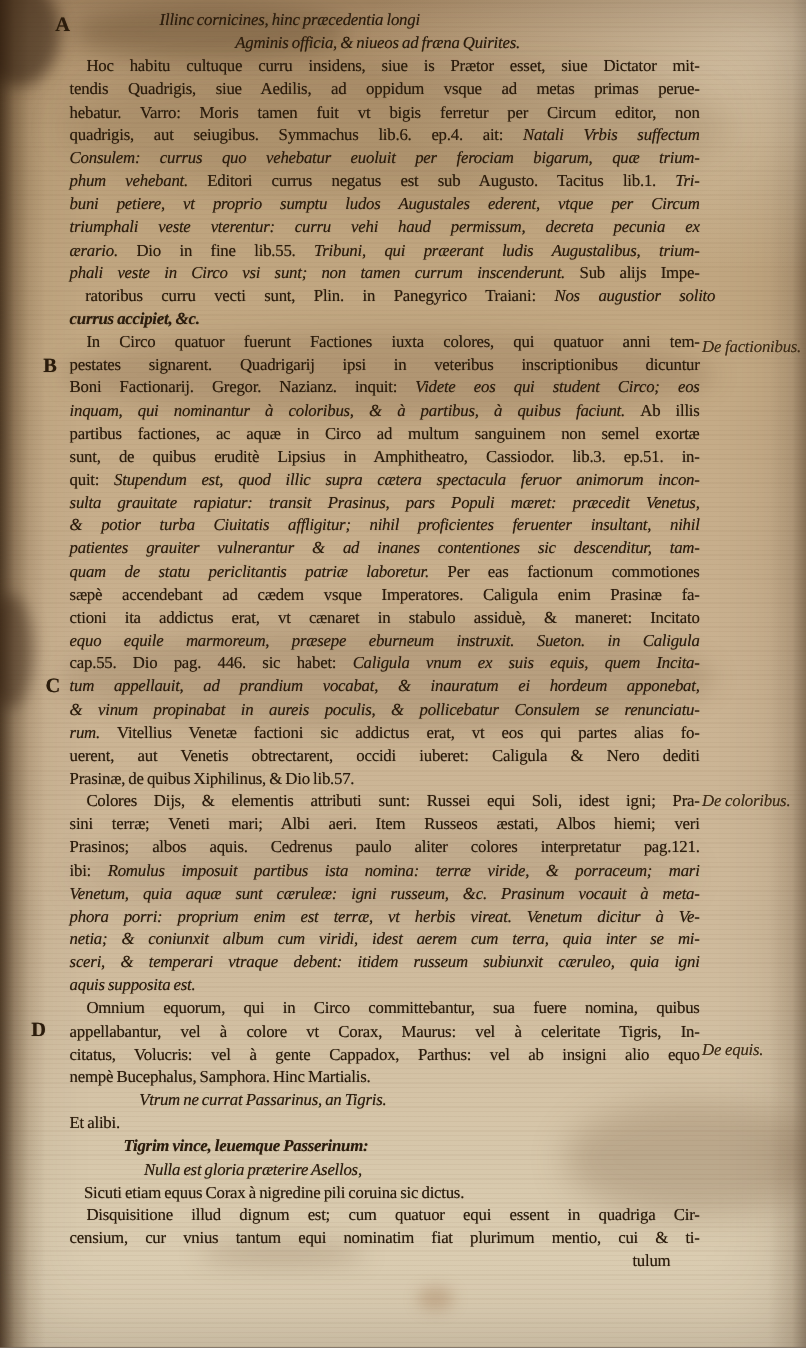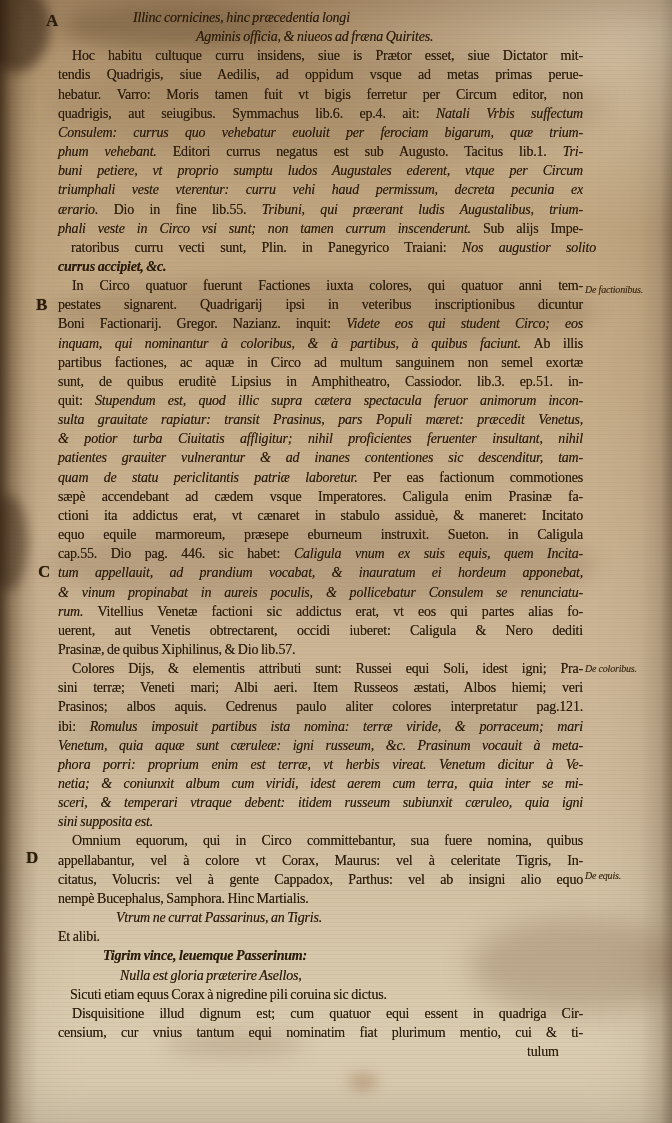--- a/index.html
+++ b/index.html
@@ -24,21 +24,21 @@
     white-space:nowrap;
     text-shadow:0 0 0.6px rgba(43,28,12,0.65);
   }
   .line.just{white-space:normal;text-align:justify;text-align-last:justify;}
   .it{font-style:italic;}
   .margin-letter{
     position:absolute;font-weight:bold;font-size:17px;line-height:18px;
     text-shadow:0 0 0.7px rgba(43,28,12,0.7);
   }
   .margin-note{
-    position:absolute;left:585px;font-style:italic;font-size:10px;line-height:12px;
+    position:absolute;left:585px;font-style:italic;font-size:14px;line-height:12px;
     white-space:nowrap;color:#3f2d18;letter-spacing:-0.2px;
     text-shadow:0 0 0.5px rgba(63,45,24,0.6);
   }
 </style>
 </head>
 <body>
 
 <div class="page">
 
   <div class="stain blur10" style="left:60px;top:4px;width:230px;height:46px;background:rgba(70,45,20,0.30);"></div>
@@ -86,36 +86,36 @@
       <div class="line just" style="top: 325.55px; left: 0px; width: 525px;"><span class="it">inquam, qui nominantur à coloribus, &amp; à partibus, à quibus faciunt. </span><span>Ab illis</span></div>
       <div class="line just" style="top: 344.7px; left: 0px; width: 525px;"><span>partibus factiones, ac aquæ in Circo ad multum sanguinem non semel exortæ</span></div>
       <div class="line just" style="top: 363.85px; left: 0px; width: 525px;"><span>sunt, de quibus eruditè Lipsius in Amphitheatro, Cassiodor. lib.3. ep.51. in-</span></div>
       <div class="line just" style="top: 383px; left: 0px; width: 525px;"><span>quit: </span><span class="it">Stupendum est, quod illic supra cætera spectacula feruor animorum incon-</span></div>
       <div class="line just" style="top: 402.15px; left: 0px; width: 525px;"><span class="it">sulta grauitate rapiatur: transit Prasinus, pars Populi mæret: præcedit Venetus,</span></div>
       <div class="line just" style="top: 421.3px; left: 0px; width: 525px;"><span class="it">&amp; potior turba Ciuitatis affligitur; nihil proficientes feruenter insultant, nihil</span></div>
       <div class="line just" style="top: 440.45px; left: 0px; width: 525px;"><span class="it">patientes grauiter vulnerantur &amp; ad inanes contentiones sic descenditur, tam-</span></div>
       <div class="line just" style="top: 459.6px; left: 0px; width: 525px;"><span class="it">quam de statu periclitantis patriæ laboretur. </span><span>Per eas factionum commotiones</span></div>
       <div class="line just" style="top: 478.75px; left: 0px; width: 525px;"><span>sæpè accendebant ad cædem vsque Imperatores. Caligula enim Prasinæ fa-</span></div>
       <div class="line just" style="top: 497.9px; left: 0px; width: 525px;"><span>ctioni ita addictus erat, vt cænaret in stabulo assiduè, &amp; maneret: Incitato</span></div>
-      <div class="line just" style="top: 517.05px; left: 0px; width: 525px;"><span>equo equile marmoreum, præsepe eburneum instruxit. Sueton. in Caligula</span></div>
+      <div class="line just" style="top: 517.05px; left: 0px; width: 525px; font-style: italic;"><span>equo equile marmoreum, præsepe eburneum instruxit. Sueton. in Caligula</span></div>
       <div class="line just" style="top: 536.2px; left: 0px; width: 525px;"><span>cap.55. Dio pag. 446. sic habet: </span><span class="it">Caligula vnum ex suis equis, quem Incita-</span></div>
       <div class="line just" style="top: 555.35px; left: 0px; width: 525px;"><span class="it">tum appellauit, ad prandium vocabat, &amp; inauratum ei hordeum apponebat,</span></div>
       <div class="line just" style="top: 574.5px; left: 0px; width: 525px;"><span class="it">&amp; vinum propinabat in aureis poculis, &amp; pollicebatur Consulem se renunciatu-</span></div>
       <div class="line just" style="top: 593.65px; left: 0px; width: 525px;"><span class="it">rum. </span><span>Vitellius Venetæ factioni sic addictus erat, vt eos qui partes alias fo-</span></div>
       <div class="line just" style="top: 612.8px; left: 0px; width: 525px;"><span>uerent, aut Venetis obtrectarent, occidi iuberet: Caligula &amp; Nero dediti</span></div>
       <div class="line" style="top: 631.95px; left: 0px;"><span>Prasinæ, de quibus Xiphilinus, &amp; Dio lib.57.</span></div>
       <div class="line just" style="top: 651.1px; left: 14px; width: 511px;"><span>Colores Dijs, &amp; elementis attributi sunt: Russei equi Soli, idest igni; Pra-</span></div>
       <div class="line just" style="top: 670.25px; left: 0px; width: 525px;"><span>sini terræ; Veneti mari; Albi aeri. Item Russeos æstati, Albos hiemi; veri</span></div>
       <div class="line just" style="top: 689.4px; left: 0px; width: 525px;"><span>Prasinos; albos aquis. Cedrenus paulo aliter colores interpretatur pag.121.</span></div>
       <div class="line just" style="top: 708.55px; left: 0px; width: 525px;"><span>ibi: </span><span class="it">Romulus imposuit partibus ista nomina: terræ viride, &amp; porraceum; mari</span></div>
       <div class="line just" style="top: 727.7px; left: 0px; width: 525px;"><span class="it">Venetum, quia aquæ sunt cæruleæ: igni russeum, &amp;c. Prasinum vocauit à meta-</span></div>
       <div class="line just" style="top: 746.85px; left: 0px; width: 525px;"><span class="it">phora porri: proprium enim est terræ, vt herbis vireat. Venetum dicitur à Ve-</span></div>
       <div class="line just" style="top: 766px; left: 0px; width: 525px;"><span class="it">netia; &amp; coniunxit album cum viridi, idest aerem cum terra, quia inter se mi-</span></div>
       <div class="line just" style="top: 785.15px; left: 0px; width: 525px;"><span class="it">sceri, &amp; temperari vtraque debent: itidem russeum subiunxit cæruleo, quia igni</span></div>
-      <div class="line" style="top: 804.3px; left: 0px;"><span class="it">sini supposita est.</span></div>
+      <div class="line" style="top: 804.3px; left: 0px;"><span class="it">aquis supposita est.</span></div>
       <div class="line just" style="top: 823.45px; left: 14px; width: 511px;"><span>Omnium equorum, qui in Circo committebantur, sua fuere nomina, quibus</span></div>
       <div class="line just" style="top: 842.6px; left: 0px; width: 525px;"><span>appellabantur, vel à colore vt Corax, Maurus: vel à celeritate Tigris, In-</span></div>
       <div class="line just" style="top: 861.75px; left: 0px; width: 525px;"><span>citatus, Volucris: vel à gente Cappadox, Parthus: vel ab insigni alio equo</span></div>
       <div class="line" style="top: 880.9px; left: 0px;"><span>nempè Bucephalus, Samphora. Hinc Martialis.</span></div>
       <div class="line" style="top: 900.05px; left: 58px;"><span class="it">Vtrum ne currat Passarinus, an Tigris.</span></div>
       <div class="line" style="top: 919.2px; left: 0px;"><span>Et alibi.</span></div>
       <div class="line" style="top: 938.35px; left: 45px; font-weight: bold;"><span class="it">Tigrim vince, leuemque Passerinum:</span></div>
       <div class="line" style="top: 957.5px; left: 62px; text-align: right;"><span class="it">Nulla est gloria præterire Asellos,</span></div>
       <div class="line" style="top: 976.65px; left: 12px;"><span>Sicuti etiam equus Corax à nigredine pili coruina sic dictus.</span></div>
       <div class="line just" style="top: 995.8px; left: 14px; width: 511px;"><span>Disquisitione illud dignum est; cum quatuor equi essent in quadriga Cir-</span></div>

